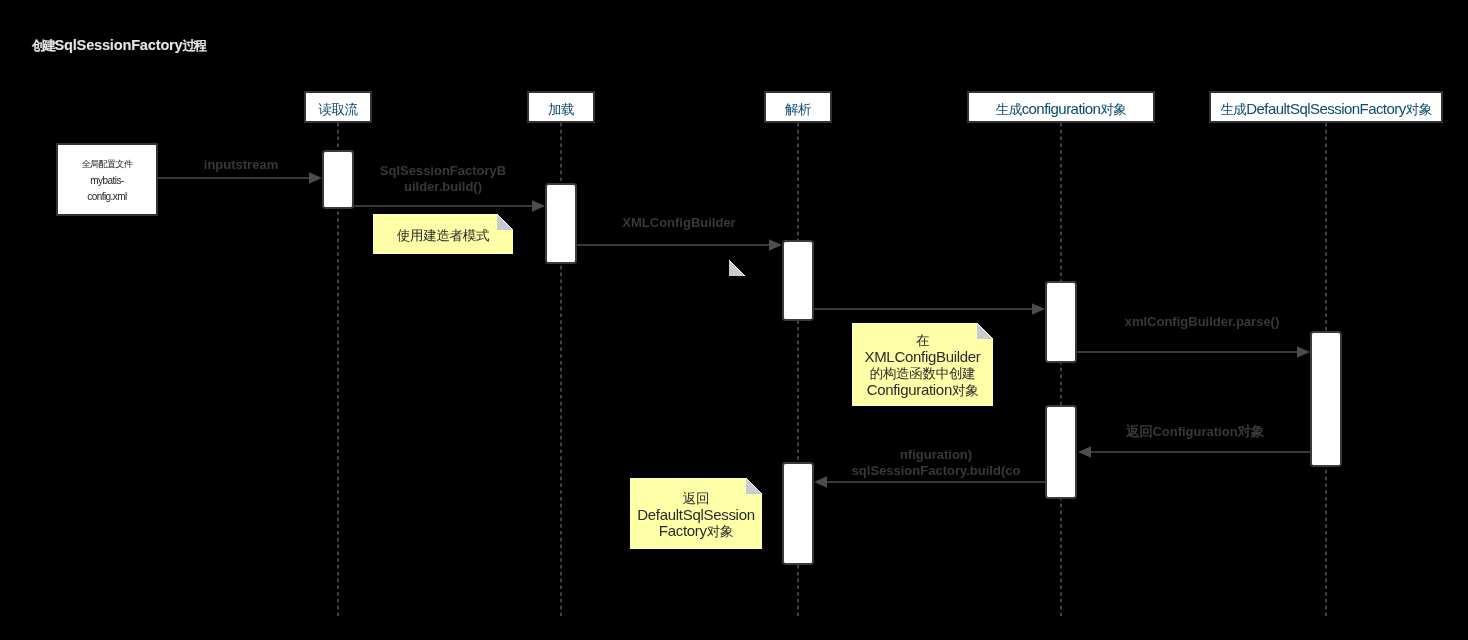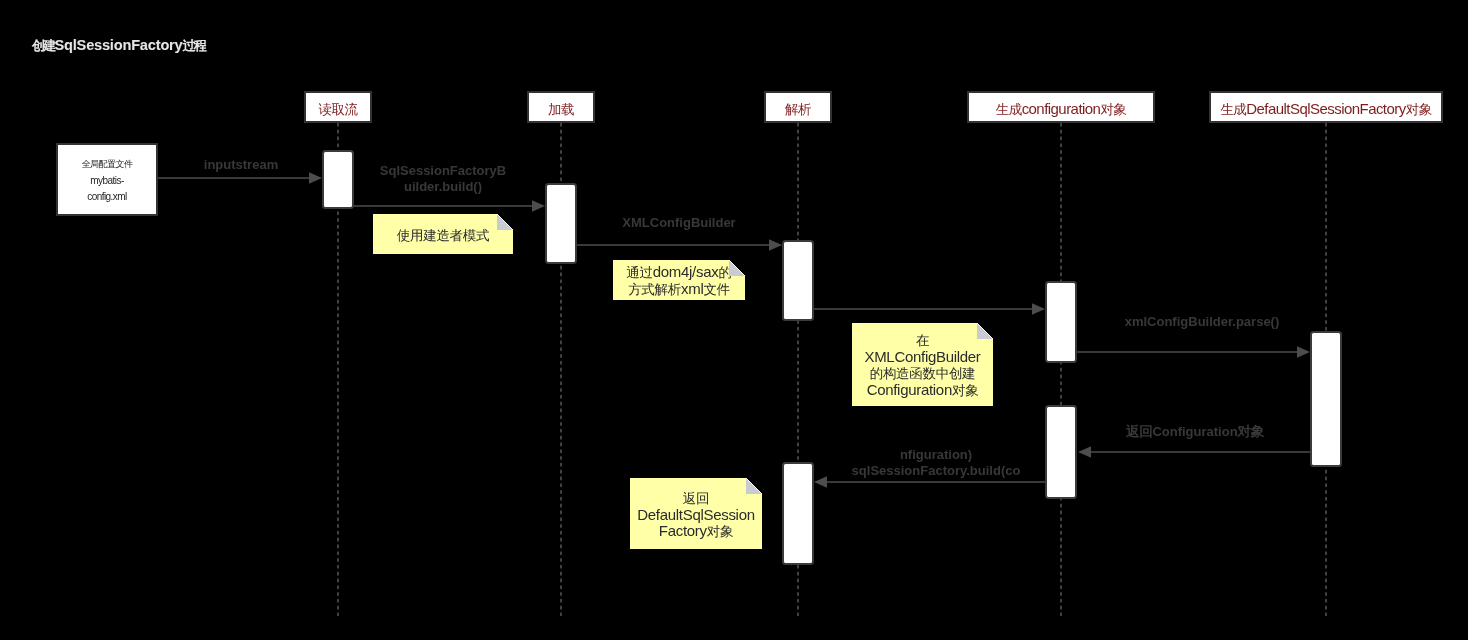--- a/index.html
+++ b/index.html
@@ -13,21 +13,21 @@
   .cjk{font-size:0.9em;}
 
   
   .ttl{position:absolute;left:32px;top:37px;font-size:14.5px;font-weight:bold;
        color:#e5e5e5;letter-spacing:-0.15px;white-space:nowrap;line-height:16px;
        text-shadow:0.45px 0 0 #363636;}
   .ttl .cjk{font-size:0.9em;letter-spacing:-1.8px;}
 
   
   .hdr{position:absolute;box-sizing:border-box;background:#fff;border:2px solid #333;
-       display:flex;align-items:center;justify-content:center;color:#7f1d1d;
+       display:flex;align-items:center;justify-content:center;color:#0c4a6e;
        font-size:15px;line-height:16px;height:32px;letter-spacing:-0.55px;
        white-space:nowrap;padding-top:4px;top:91px;}
   .hdr1{left:304px;width:68px;}
   .hdr2{left:527px;width:68px;}
   .hdr3{left:764px;width:68px;}
   .hdr4{left:967px;width:188px;}
   .hdr5{left:1209px;width:234px;}
 
   
   .actor{position:absolute;box-sizing:border-box;background:#fff;border:2px solid #333;
@@ -129,24 +129,20 @@
   <div class="act act2"></div>
   <div class="act act3"></div>
   <div class="act act4"></div>
   <div class="act act5"></div>
   <div class="act act6"></div>
   <div class="act act7"></div>
 
   <div class="note note1">
     <div><span class="cjk">使用建造者模式</span></div>
   </div>
-  <div class="note note2">
-    <div><span class="cjk">通过</span>dom4j/sax<span class="cjk">的</span></div>
-    <div><span class="cjk">方式解析</span>xml<span class="cjk">文件</span></div>
-  </div>
   <div class="note note3">
     <div><span class="cjk">在</span></div>
     <div>XMLConfigBuilder</div>
     <div><span class="cjk">的构造函数中创建</span></div>
     <div>Configuration<span class="cjk">对象</span></div>
   </div>
   <div class="note note4">
     <div><span class="cjk">返回</span></div>
     <div>DefaultSqlSession</div>
     <div>Factory<span class="cjk">对象</span></div>

